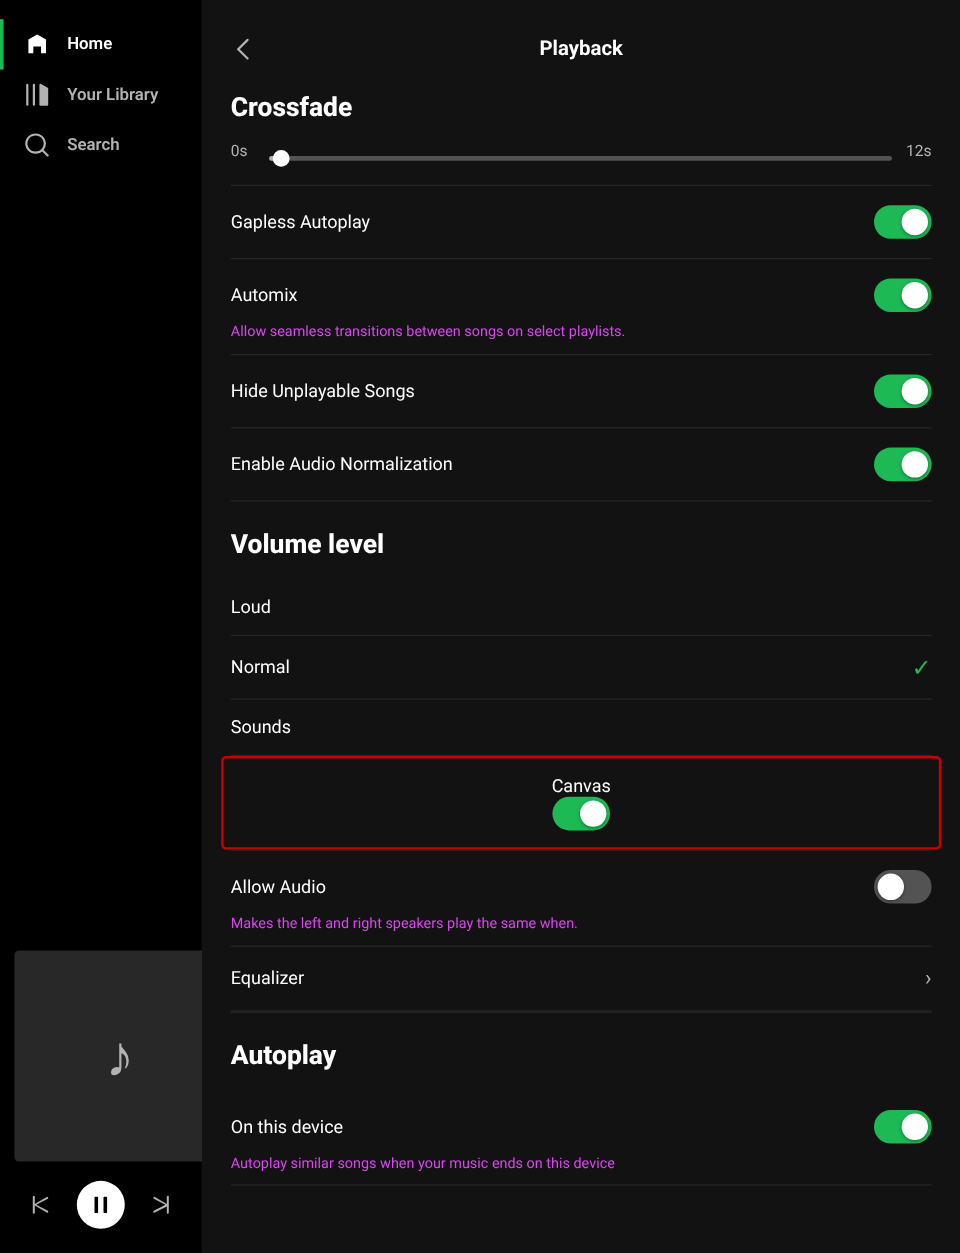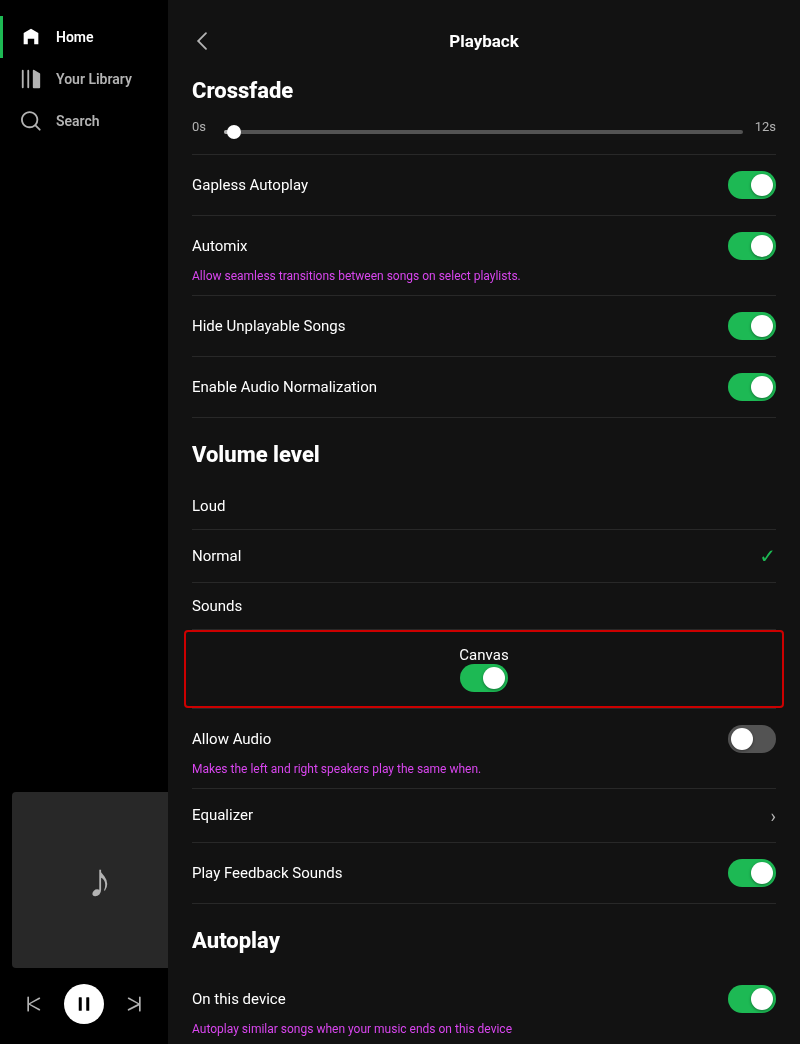--- a/index.html
+++ b/index.html
@@ -468,28 +468,20 @@
     </div>
     <p class="setting-description">Makes the left and right speakers play the same when.</p>
     <div class="divider"></div>
 
     <div class="setting-row-arrow">
       <span class="setting-label">Equalizer</span>
       <span class="arrow-icon">›</span>
     </div>
     <div class="divider"></div>
 
-    <div class="setting-row">
-      <span class="setting-label">Play Feedback Sounds</span>
-      <div class="toggle">
-        <div class="toggle-track on">
-          <div class="toggle-thumb"></div>
-        </div>
-      </div>
-    </div>
     <div class="divider"></div>
 
     <h2 class="section-heading">Autoplay</h2>
 
     <div class="setting-row">
       <span class="setting-label">On this device</span>
       <div class="toggle">
         <div class="toggle-track on">
           <div class="toggle-thumb"></div>
         </div>

